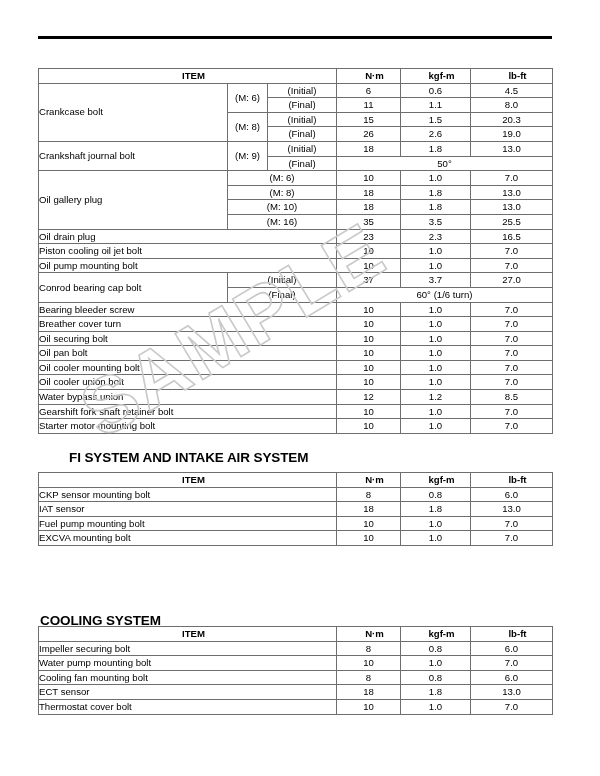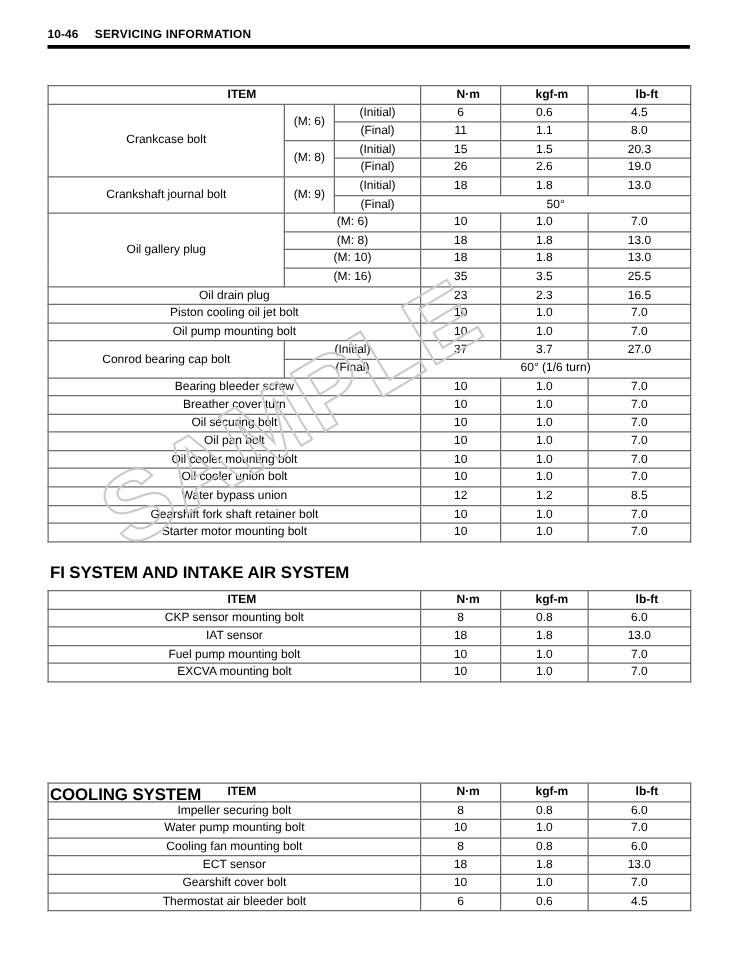--- a/index.html
+++ b/index.html
@@ -81,21 +81,21 @@
   .spec-table th {
     font-weight: bold;
     text-align: center;
     padding-left: 12px;
   }
   
   .spec-table {
     border: 1.6px solid #000000;
   }
   .item-cell {
-    text-align: center;
+    text-align: left;
     padding-left: 4px;
   }
   .ctr {
     text-align: center;
   }
   .num {
     text-align: center;
   }
   
   .sep-left {
@@ -125,24 +125,20 @@
     stroke: #c9c9c9;
     stroke-width: 1.6px;
     letter-spacing: 2px;
   }
 </style>
 </head>
 <body>
 
 <div class="page">
 
-  <div class="page-header">
-    <span class="page-number">10-46</span>
-    <span class="header-title">SERVICING INFORMATION</span>
-  </div>
   <div class="header-rule"></div>
 
   <table class="spec-table" id="table-1" style="left:38px; top:68px; width:514px;">
     <colgroup>
       <col style="width:189px">
         <col style="width:40px">
         <col style="width:69px">
       <col style="width:64px">
         <col style="width:70px">
         <col style="width:82px">
@@ -299,21 +295,21 @@
         </tr>
         <tr>
           <td colspan="3" class="item-cell">Starter motor mounting bolt</td>
           <td class="num sep-left">10</td>
           <td class="num">1.0</td>
           <td class="num">7.0</td>
         </tr>
       </tbody>
   </table>
 
-  <div class="section-heading" style="top:450px;">FI SYSTEM AND INTAKE AIR SYSTEM</div>
+  <div class="section-heading" style="top:450px;margin-left:29px;">FI SYSTEM AND INTAKE AIR SYSTEM</div>
   <table class="spec-table" id="table-2" style="left:38px; top:472px; width:514px;">
     <colgroup>
       <col style="width:298px">
         <col style="width:64px">
         <col style="width:70px">
         <col style="width:82px">
     </colgroup>
     <thead>
       <tr>
         <th class="ctr">ITEM</th>
@@ -343,21 +339,21 @@
         </tr>
         <tr>
           <td class="item-cell">EXCVA mounting bolt</td>
           <td class="num sep-left">10</td>
           <td class="num">1.0</td>
           <td class="num">7.0</td>
         </tr>
       </tbody>
   </table>
 
-  <div class="section-heading" style="top:628px;">COOLING SYSTEM</div>
+  <div class="section-heading" style="top:613px;">COOLING SYSTEM</div>
   <table class="spec-table" id="table-3" style="left:38px; top:626px; width:514px;">
     <colgroup>
       <col style="width:298px">
         <col style="width:64px">
         <col style="width:70px">
         <col style="width:82px">
     </colgroup>
     <thead>
       <tr>
         <th class="ctr">ITEM</th>
@@ -385,30 +381,24 @@
           <td class="num">0.8</td>
           <td class="num">6.0</td>
         </tr>
         <tr>
           <td class="item-cell">ECT sensor</td>
           <td class="num sep-left">18</td>
           <td class="num">1.8</td>
           <td class="num">13.0</td>
         </tr>
         <tr>
-          <td class="item-cell">Gearshift cover bolt</td>
-          <td class="num sep-left">10</td>
-          <td class="num">1.0</td>
-          <td class="num">7.0</td>
-        </tr>
-        <tr>
-          <td class="item-cell">Thermostat air bleeder bolt</td>
-          <td class="num sep-left">6</td>
-          <td class="num">0.6</td>
-          <td class="num">4.5</td>
+          <td class="item-cell">Thermostat cover bolt</td>
+          <td class="num sep-left">10</td>
+          <td class="num">1.0</td>
+          <td class="num">7.0</td>
         </tr>
       </tbody>
   </table>
 
   <div class="watermark">
     <svg viewBox="0 0 420 180" preserveAspectRatio="none">
       <text x="10" y="140" transform="rotate(-31 10 140)">SAMPLE</text>
     </svg>
   </div>
 

